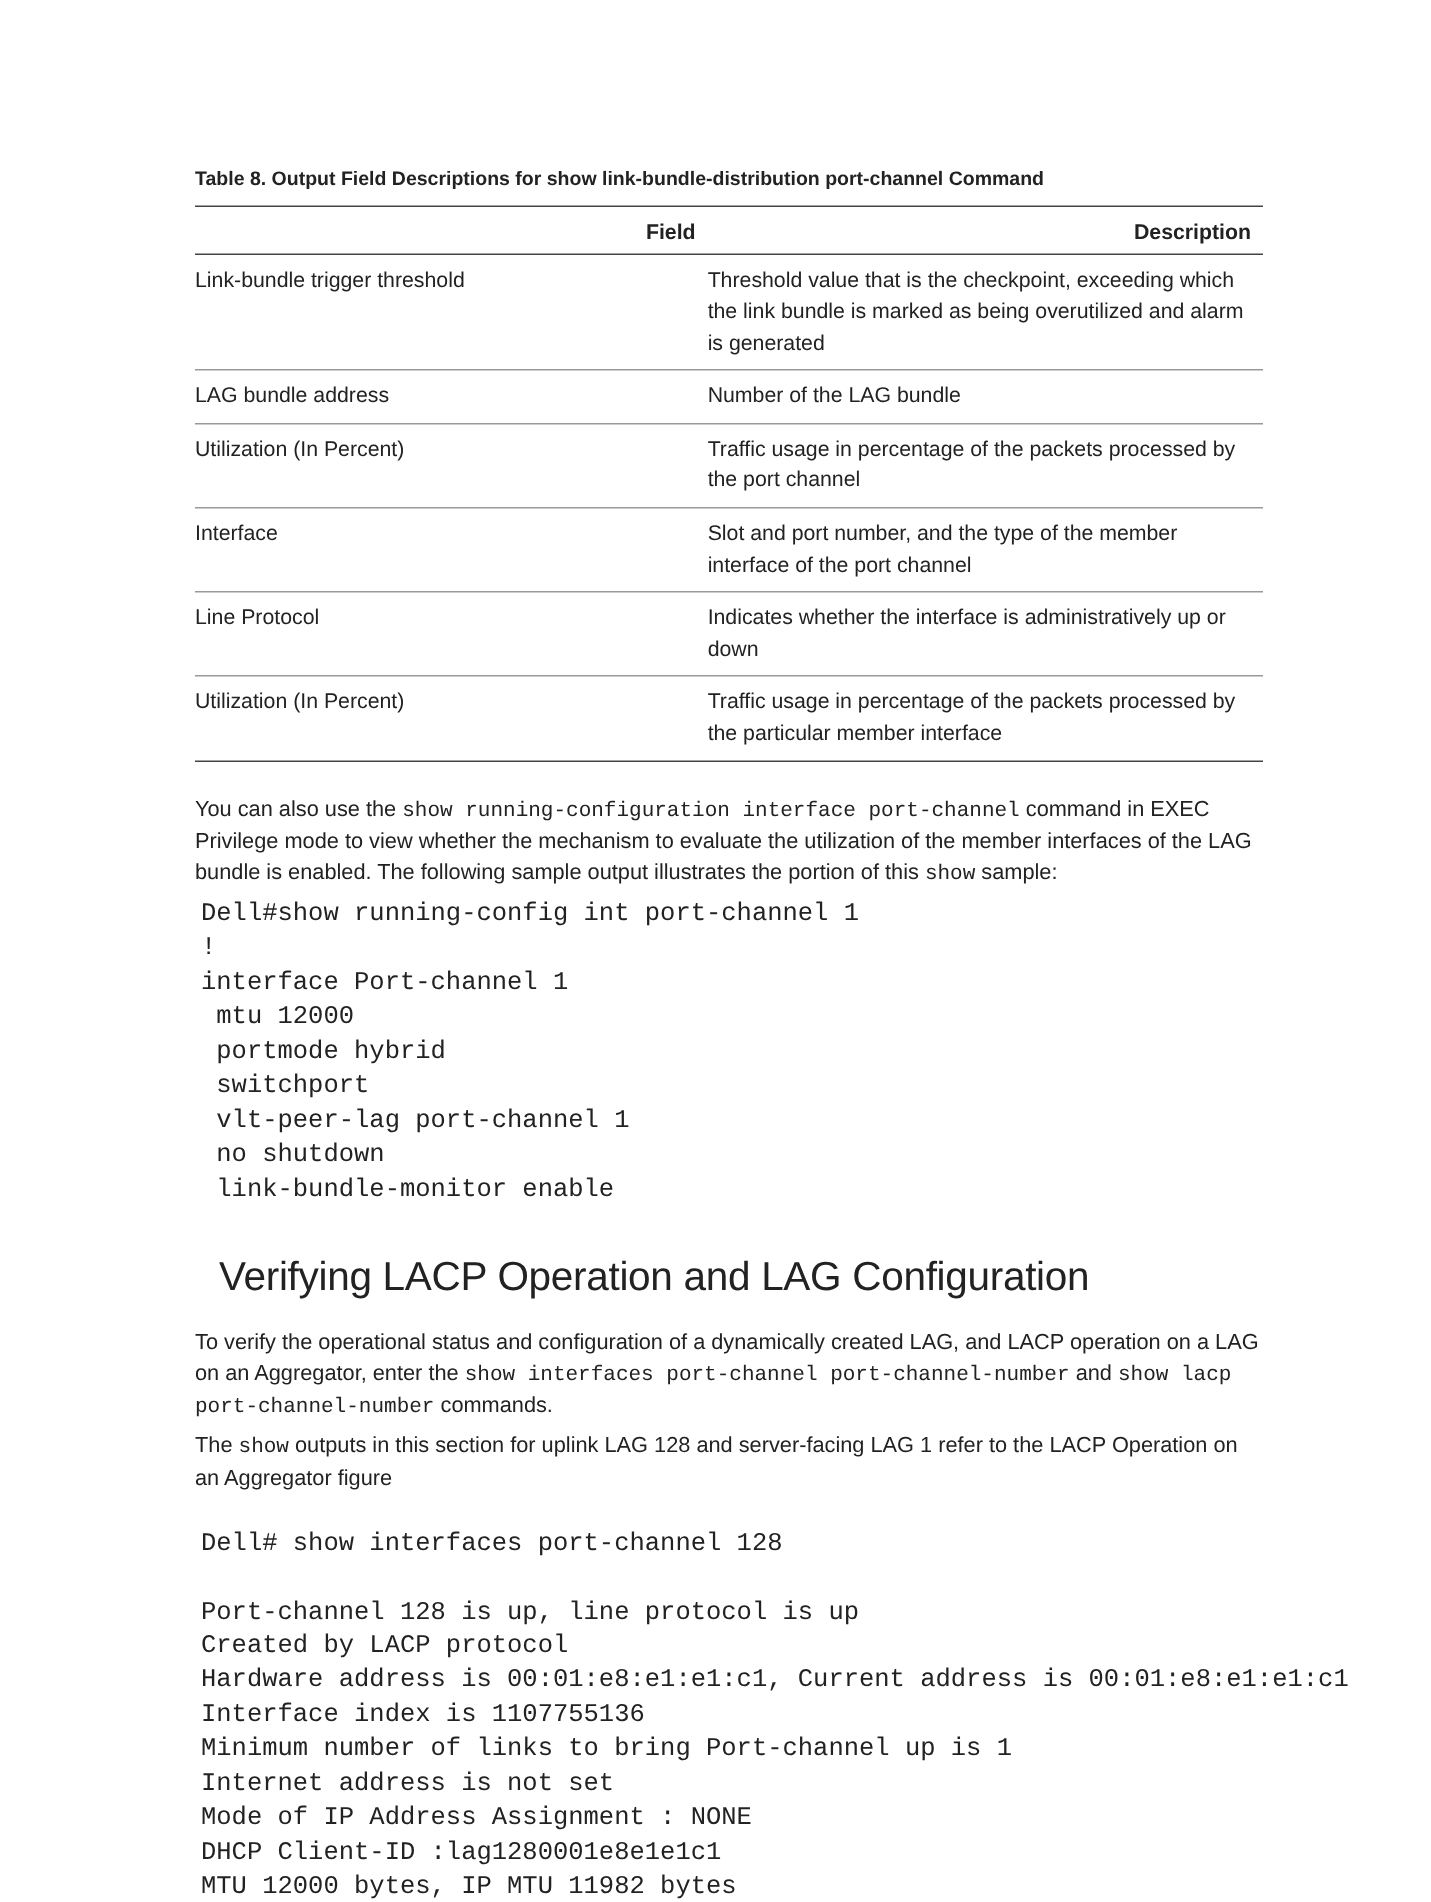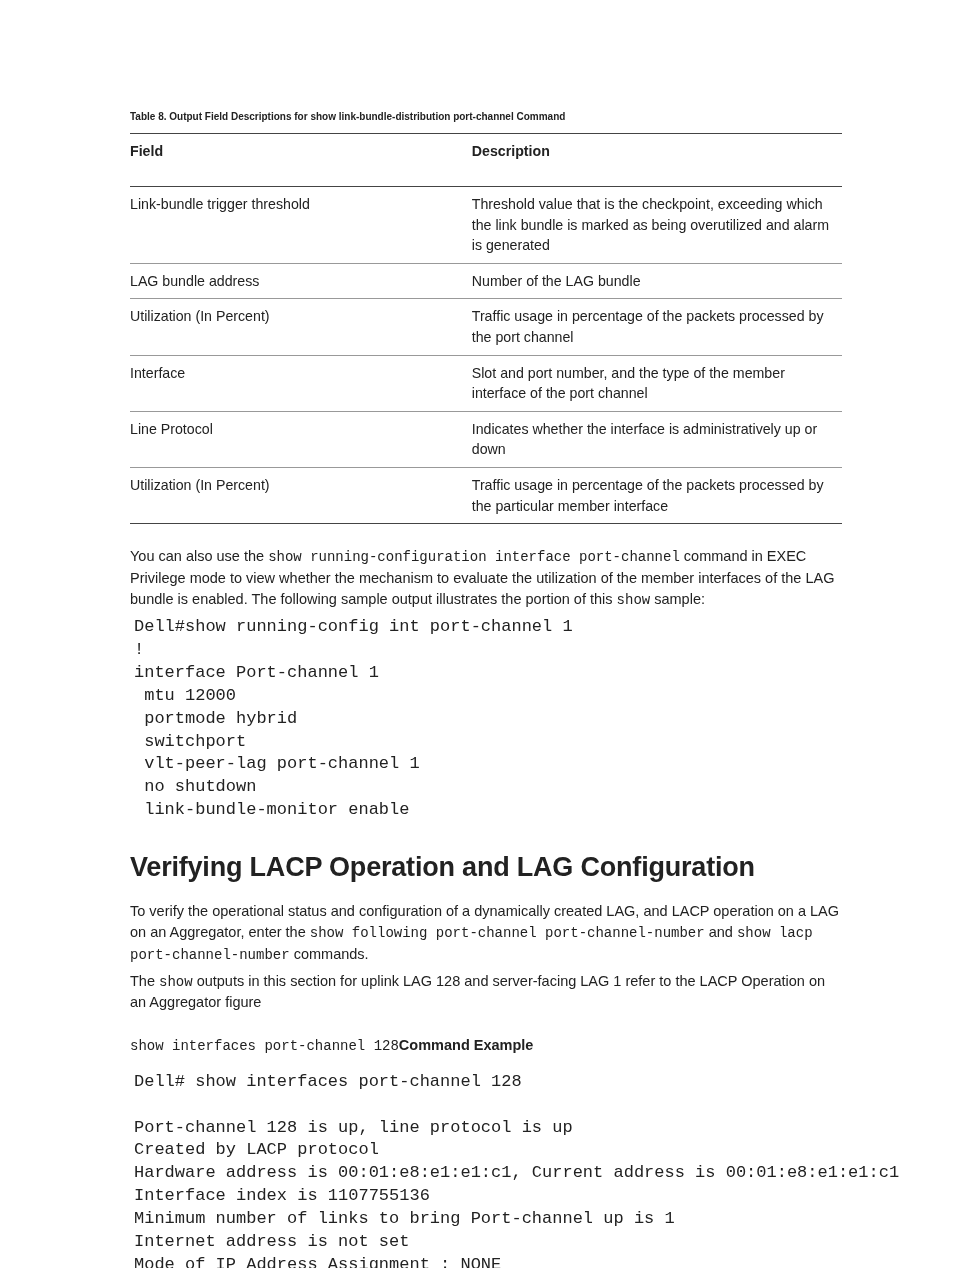--- a/index.html
+++ b/index.html
@@ -15,33 +15,33 @@
     width: 954px;
   }
   .page {
     width: 954px;
     min-height: 1268px;
     padding: 110px 112px 60px 130px;
     position: relative;
   }
   .table-caption {
     font-weight: 700;
-    font-size: 10px;
+    font-size: 13px;
     margin-bottom: 8px;
   }
   table.field-table {
     width: 100%;
     border-collapse: collapse;
     font-size: 14.2px;
     margin-bottom: 22px;
   }
   table.field-table th {
-    text-align: left;
+    text-align: right;
     font-weight: 700;
-    padding: 7px 8px 25px 0;
+    padding: 7px 8px 4px 0;
     border-top: 1.5px solid #444;
     border-bottom: 1.5px solid #444;
     vertical-align: top;
   }
   table.field-table td {
     padding: 7px 8px 7px 0;
     border-bottom: 1px solid #999;
     vertical-align: top;
   }
   table.field-table tr:last-child td {
@@ -59,22 +59,22 @@
   }
   pre.codeblock {
     font-family: "Courier New", monospace;
     font-size: 17px;
     white-space: pre;
     margin: 6px 0 20px 4px;
     line-height: 1.35;
   }
   h2.section {
     font-size: 27px;
-    font-weight: 700;
-    margin: 26px 0 14px 0;
+    font-weight: 400;
+    margin: 26px 0 14px 16px;
     letter-spacing: -0.2px;
   }
   .italic { }
   .bold { font-weight: 700; }
 </style>
 </head>
 <body>
 
 <div class="page">
 
@@ -129,30 +129,27 @@
  mtu 12000
  portmode hybrid
  switchport
  vlt-peer-lag port-channel 1
  no shutdown
  link-bundle-monitor enable</pre>
 
   <h2 class="section">Verifying LACP Operation and LAG Configuration</h2>
 
   <p class="body">
-    <span>To verify the operational status and configuration of a dynamically created LAG, and LACP operation on a LAG on an Aggregator, enter the </span><span class="mono">show following port-channel </span><span class="mono italic">port-channel-number</span><span> and </span><span class="mono">show lacp </span><span class="mono italic">port-channel-number</span><span> commands.</span>
+    <span>To verify the operational status and configuration of a dynamically created LAG, and LACP operation on a LAG on an Aggregator, enter the </span><span class="mono">show interfaces port-channel </span><span class="mono italic">port-channel-number</span><span> and </span><span class="mono">show lacp </span><span class="mono italic">port-channel-number</span><span> commands.</span>
   </p>
 
   <p class="body" style="margin-bottom:22px;">
     <span>The </span><span class="mono">show</span><span> outputs in this section for uplink LAG 128 and server-facing LAG 1 refer to the </span><span class="italic">LACP Operation on an Aggregator</span><span> figure</span>
   </p>
 
-  <p class="body" style="margin-bottom:14px;">
-    <span class="mono">show interfaces port-channel 128</span><span class="bold">Command Example</span>
-  </p>
 
   <pre class="codeblock">Dell# show interfaces port-channel 128
 
 Port-channel 128 is up, line protocol is up
 Created by LACP protocol
 Hardware address is 00:01:e8:e1:e1:c1, Current address is 00:01:e8:e1:e1:c1
 Interface index is 1107755136
 Minimum number of links to bring Port-channel up is 1
 Internet address is not set
 Mode of IP Address Assignment : NONE

